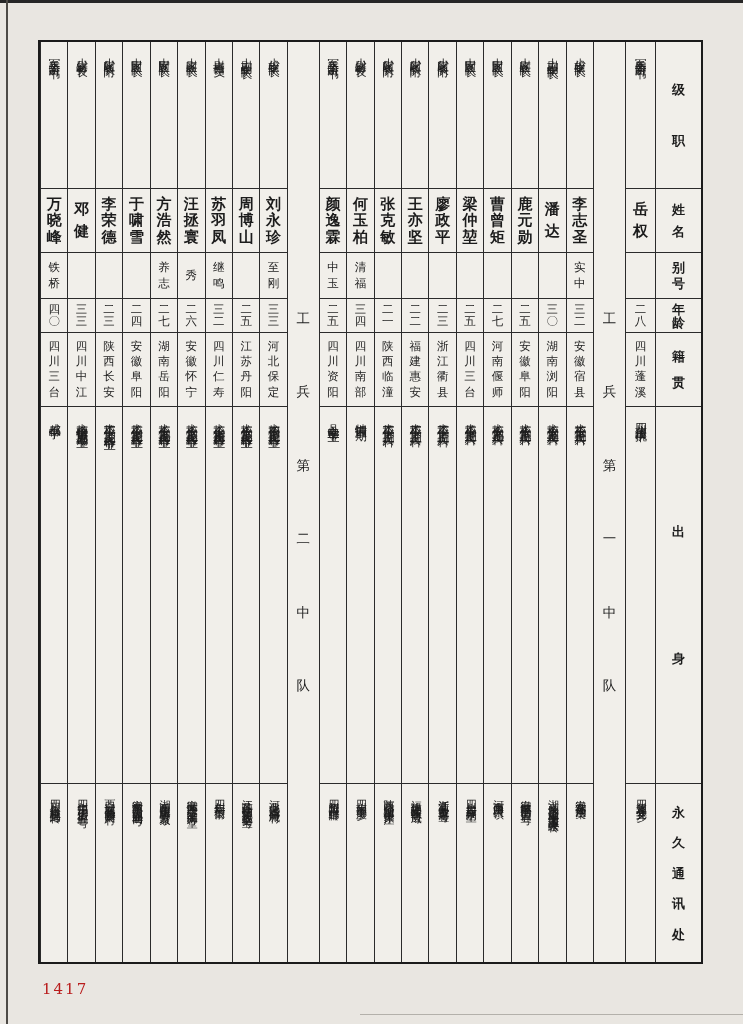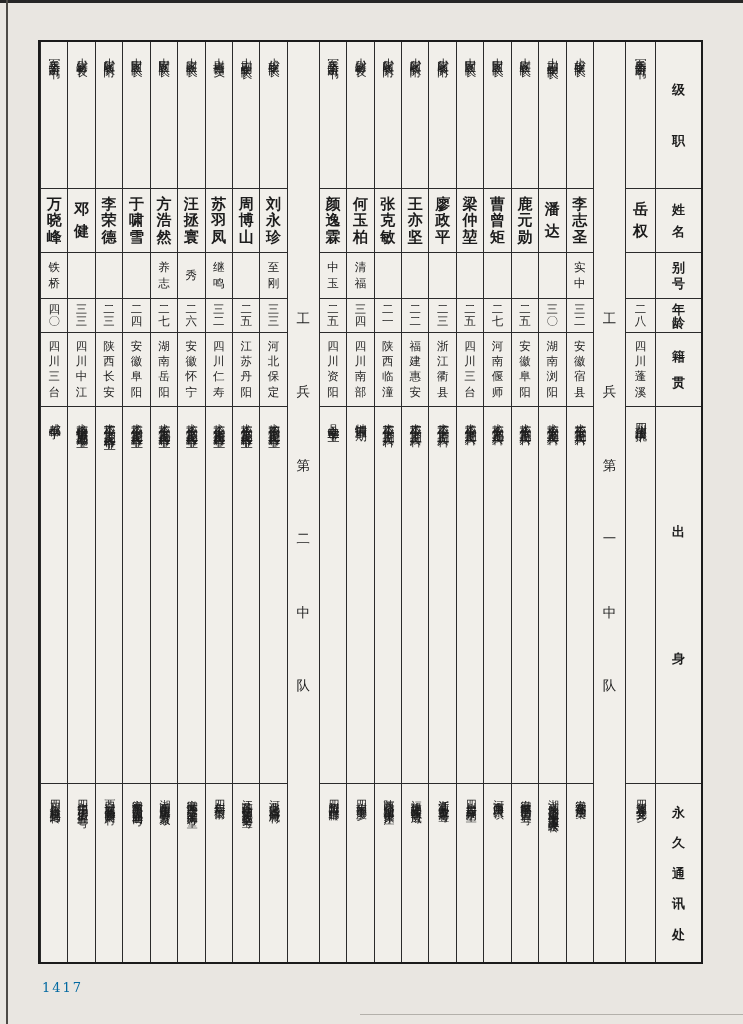--- a/index.html
+++ b/index.html
@@ -54,21 +54,21 @@
 
   .group-label {
     display:flex; flex-direction:column; align-items:center; justify-content:center;
     gap:60px; font-size:13.5px; height:100%;
   }
   .group-label .ch { line-height:1; }
 
   .page-number {
     position:absolute; left:42px; top:980px;
     font-family:"DejaVu Serif", serif;
-    font-size:13px; letter-spacing:2px; color:#0369a1;
+    font-size:15px; letter-spacing:2px; color:#b91c1c;
   }
 </style>
 </head>
 <body>
 
 <div class="scan-edge-top"></div>
 <div class="scan-edge-left"></div>
 <div class="scan-line-bottom"></div>
 
 <div class="roster" id="roster">

